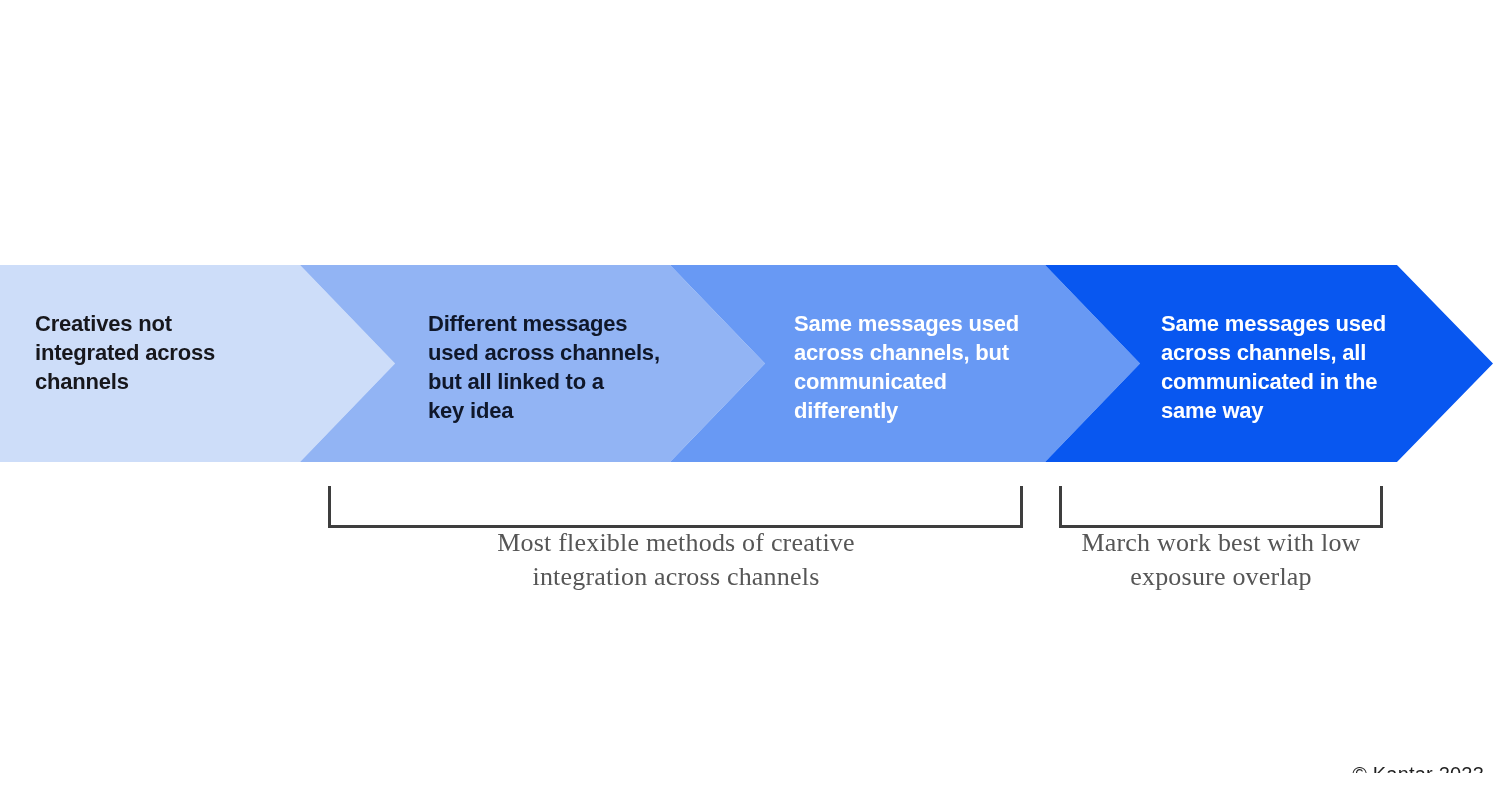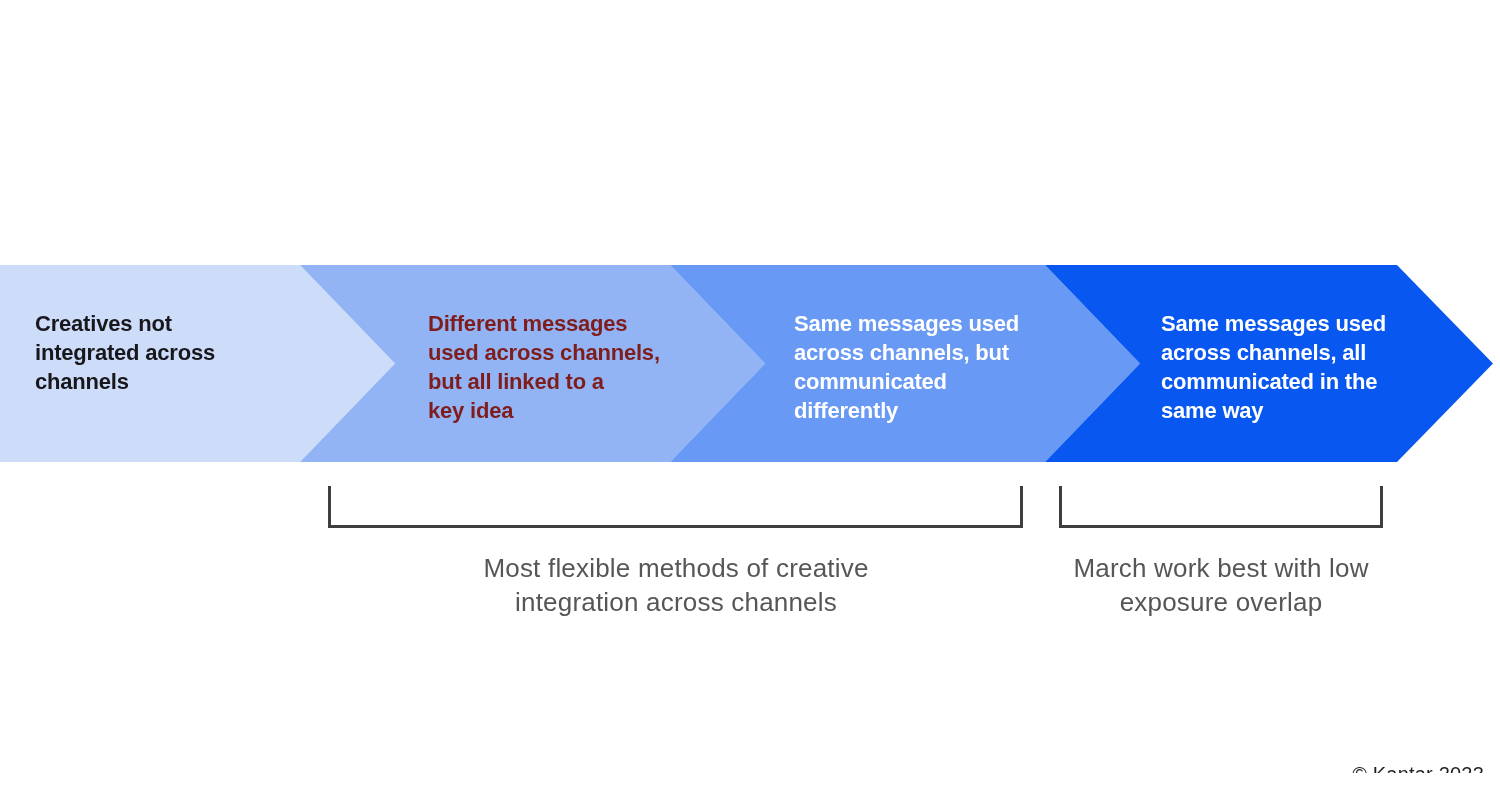--- a/index.html
+++ b/index.html
@@ -44,28 +44,29 @@
     height: 42px;
     border-left: 3px solid #3e3e3e;
     border-right: 3px solid #3e3e3e;
     border-bottom: 3px solid #3e3e3e;
   }
   .bracket-left  { left: 328px;  width: 695px; }
   .bracket-right { left: 1059px; width: 324px; }
 
   .bracket-label {
     position: absolute;
-    top: 551px;
+    top: 526px;
     text-align: center;
     font-size: 26px;
     line-height: 34px;
     font-weight: normal;
     color: #565656;
     white-space: pre-line;
     letter-spacing: 0.2px;
+    font-family: Liberation Serif, serif;
   }
   .bracket-label-left  { left: 376px;  width: 600px; }
   .bracket-label-right { left: 1021px; width: 400px; }
 
   
   .copyright {
     position: absolute;
     top: 763px;
     right: 16px;
     font-size: 20px;
@@ -77,21 +78,21 @@
 <body>
 
 <div class="canvas">
 
   <div class="stage stage1" style="background: rgb(205, 221, 249); color: rgb(23, 23, 28);">
     <div class="stage-text">Creatives not
 integrated across
 channels</div>
   </div>
 
-  <div class="stage stage2" style="background: rgb(146, 180, 244); color: #7f1d1d;">
+  <div class="stage stage2" style="background: rgb(146, 180, 244); color: #0f172a;">
     <div class="stage-text">Different messages
 used across channels,
 but all linked to a
 key idea</div>
   </div>
 
   <div class="stage stage3" style="background: rgb(104, 153, 244); color: rgb(255, 255, 255);">
     <div class="stage-text">Same messages used
 across channels, but
 communicated

